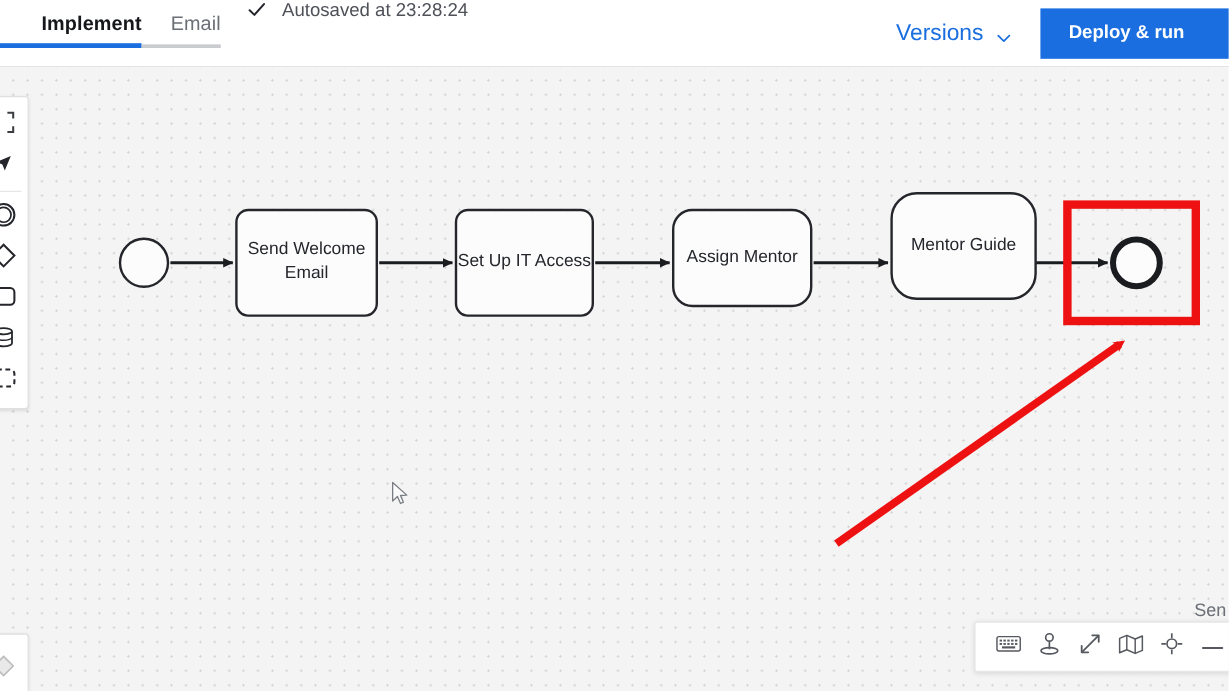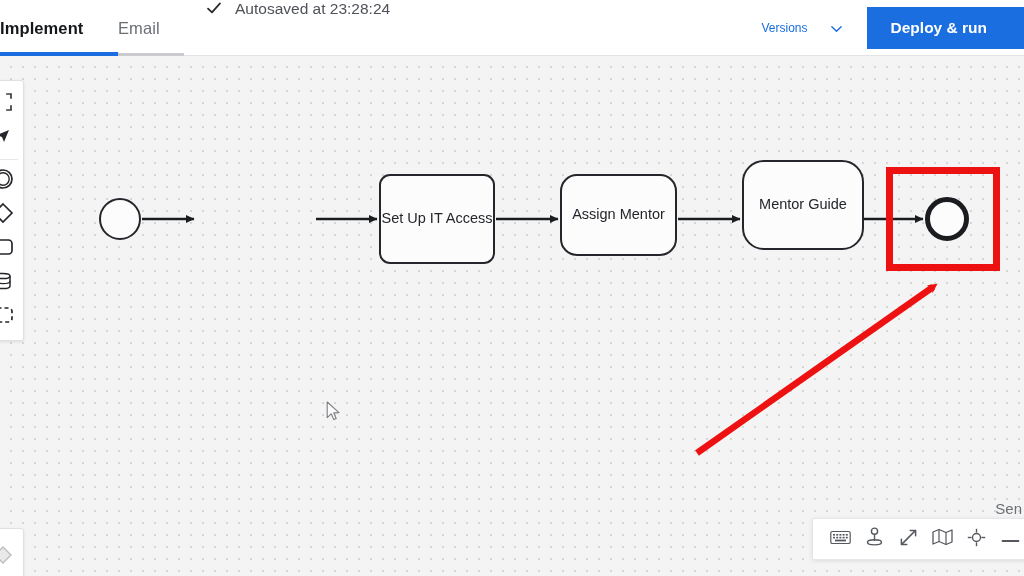--- a/index.html
+++ b/index.html
@@ -12,22 +12,22 @@
   #app { position: relative; width: 1024px; height: 576px; overflow: hidden; }
 
   
   #header {
     position: absolute; left: 0; top: 0; width: 1024px; height: 56px;
     background: #ffffff;
     border-bottom: 1px solid #e3e3e5;
     display: flex; align-items: stretch;
   }
   .tab {
-    display: flex; align-items: center; justify-content: flex-start;
-    height: 56px; position: relative;
+    display: flex; align-items: center; justify-content: flex-end;
+    height: 40px; position: relative;
     font-size: 16.5px; letter-spacing: .1px;
     cursor: pointer; user-select: none;
   }
   .tab.implement { width: 118px; font-weight: bold; color: #15171a; }
   .tab.play { width: 66px; color: #6b6f76; }
   .tab.implement::after {
     content: ""; position: absolute; left: 0; right: 0; bottom: 0;
     height: 4px; background: var(--accent, #1a6ee0);
   }
   .tab.play::after {
@@ -36,22 +36,22 @@
   }
   #autosave {
     display: flex; align-items: flex-start; gap: 13px;
     margin-left: 22px; color: #4e5158; font-size: 15.5px;
   }
   #autosave .check { display: block; width: 16px; height: 16px; }
   #header-right {
     margin-left: auto; display: flex; align-items: center; height: 56px;
   }
   #versions {
-    display: flex; align-items: center; gap: 22px;
-    color: #1a6ee0; font-size: 12px; cursor: pointer;
+    display: flex; align-items: center; gap: 10px;
+    color: #1a6ee0; font-size: 19px; cursor: pointer;
     padding: 0 16px; height: 38px;
   }
   #versions .chev { display: block; width: 13px; height: 13px; }
   #deploy-run {
     background: #1a6ee0; color: #ffffff;
     font-size: 15.5px; font-weight: bold;
     height: 42px; display: flex; align-items: center;
     padding: 0 37px 0 24px; margin-left: 8px;
     border: none; cursor: pointer;
     font-family: "Liberation Sans", sans-serif;
@@ -264,20 +264,23 @@
           <line x1="142" y1="163" x2="194" y2="163"></line>
           <line x1="316" y1="163" x2="377" y2="163"></line>
           <line x1="496" y1="163" x2="558" y2="163"></line>
           <line x1="678" y1="163" x2="740" y2="163"></line>
           <line x1="859" y1="163" x2="923" y2="163"></line>
         </g>
       </svg>
 
       <div class="event-circle start" style="left:99px;top:142px;width:42px;height:42px;"></div>
 
+      <div class="node" style="left:196px;top:118px;width:119px;height:90px;">
+        <span>Send Welcome Email</span>
+      </div>
       <div class="node" style="left:379px;top:118px;width:116px;height:90px;">
         <span>Set Up IT Access</span>
       </div>
       <div class="node" style="left:560px;top:118px;width:117px;height:82px;border-radius:17px;">
         <span>Assign Mentor</span>
       </div>
       <div class="node" style="left:742px;top:104px;width:122px;height:90px;border-radius:22px;">
         <span>Mentor Guide</span>
       </div>
 

